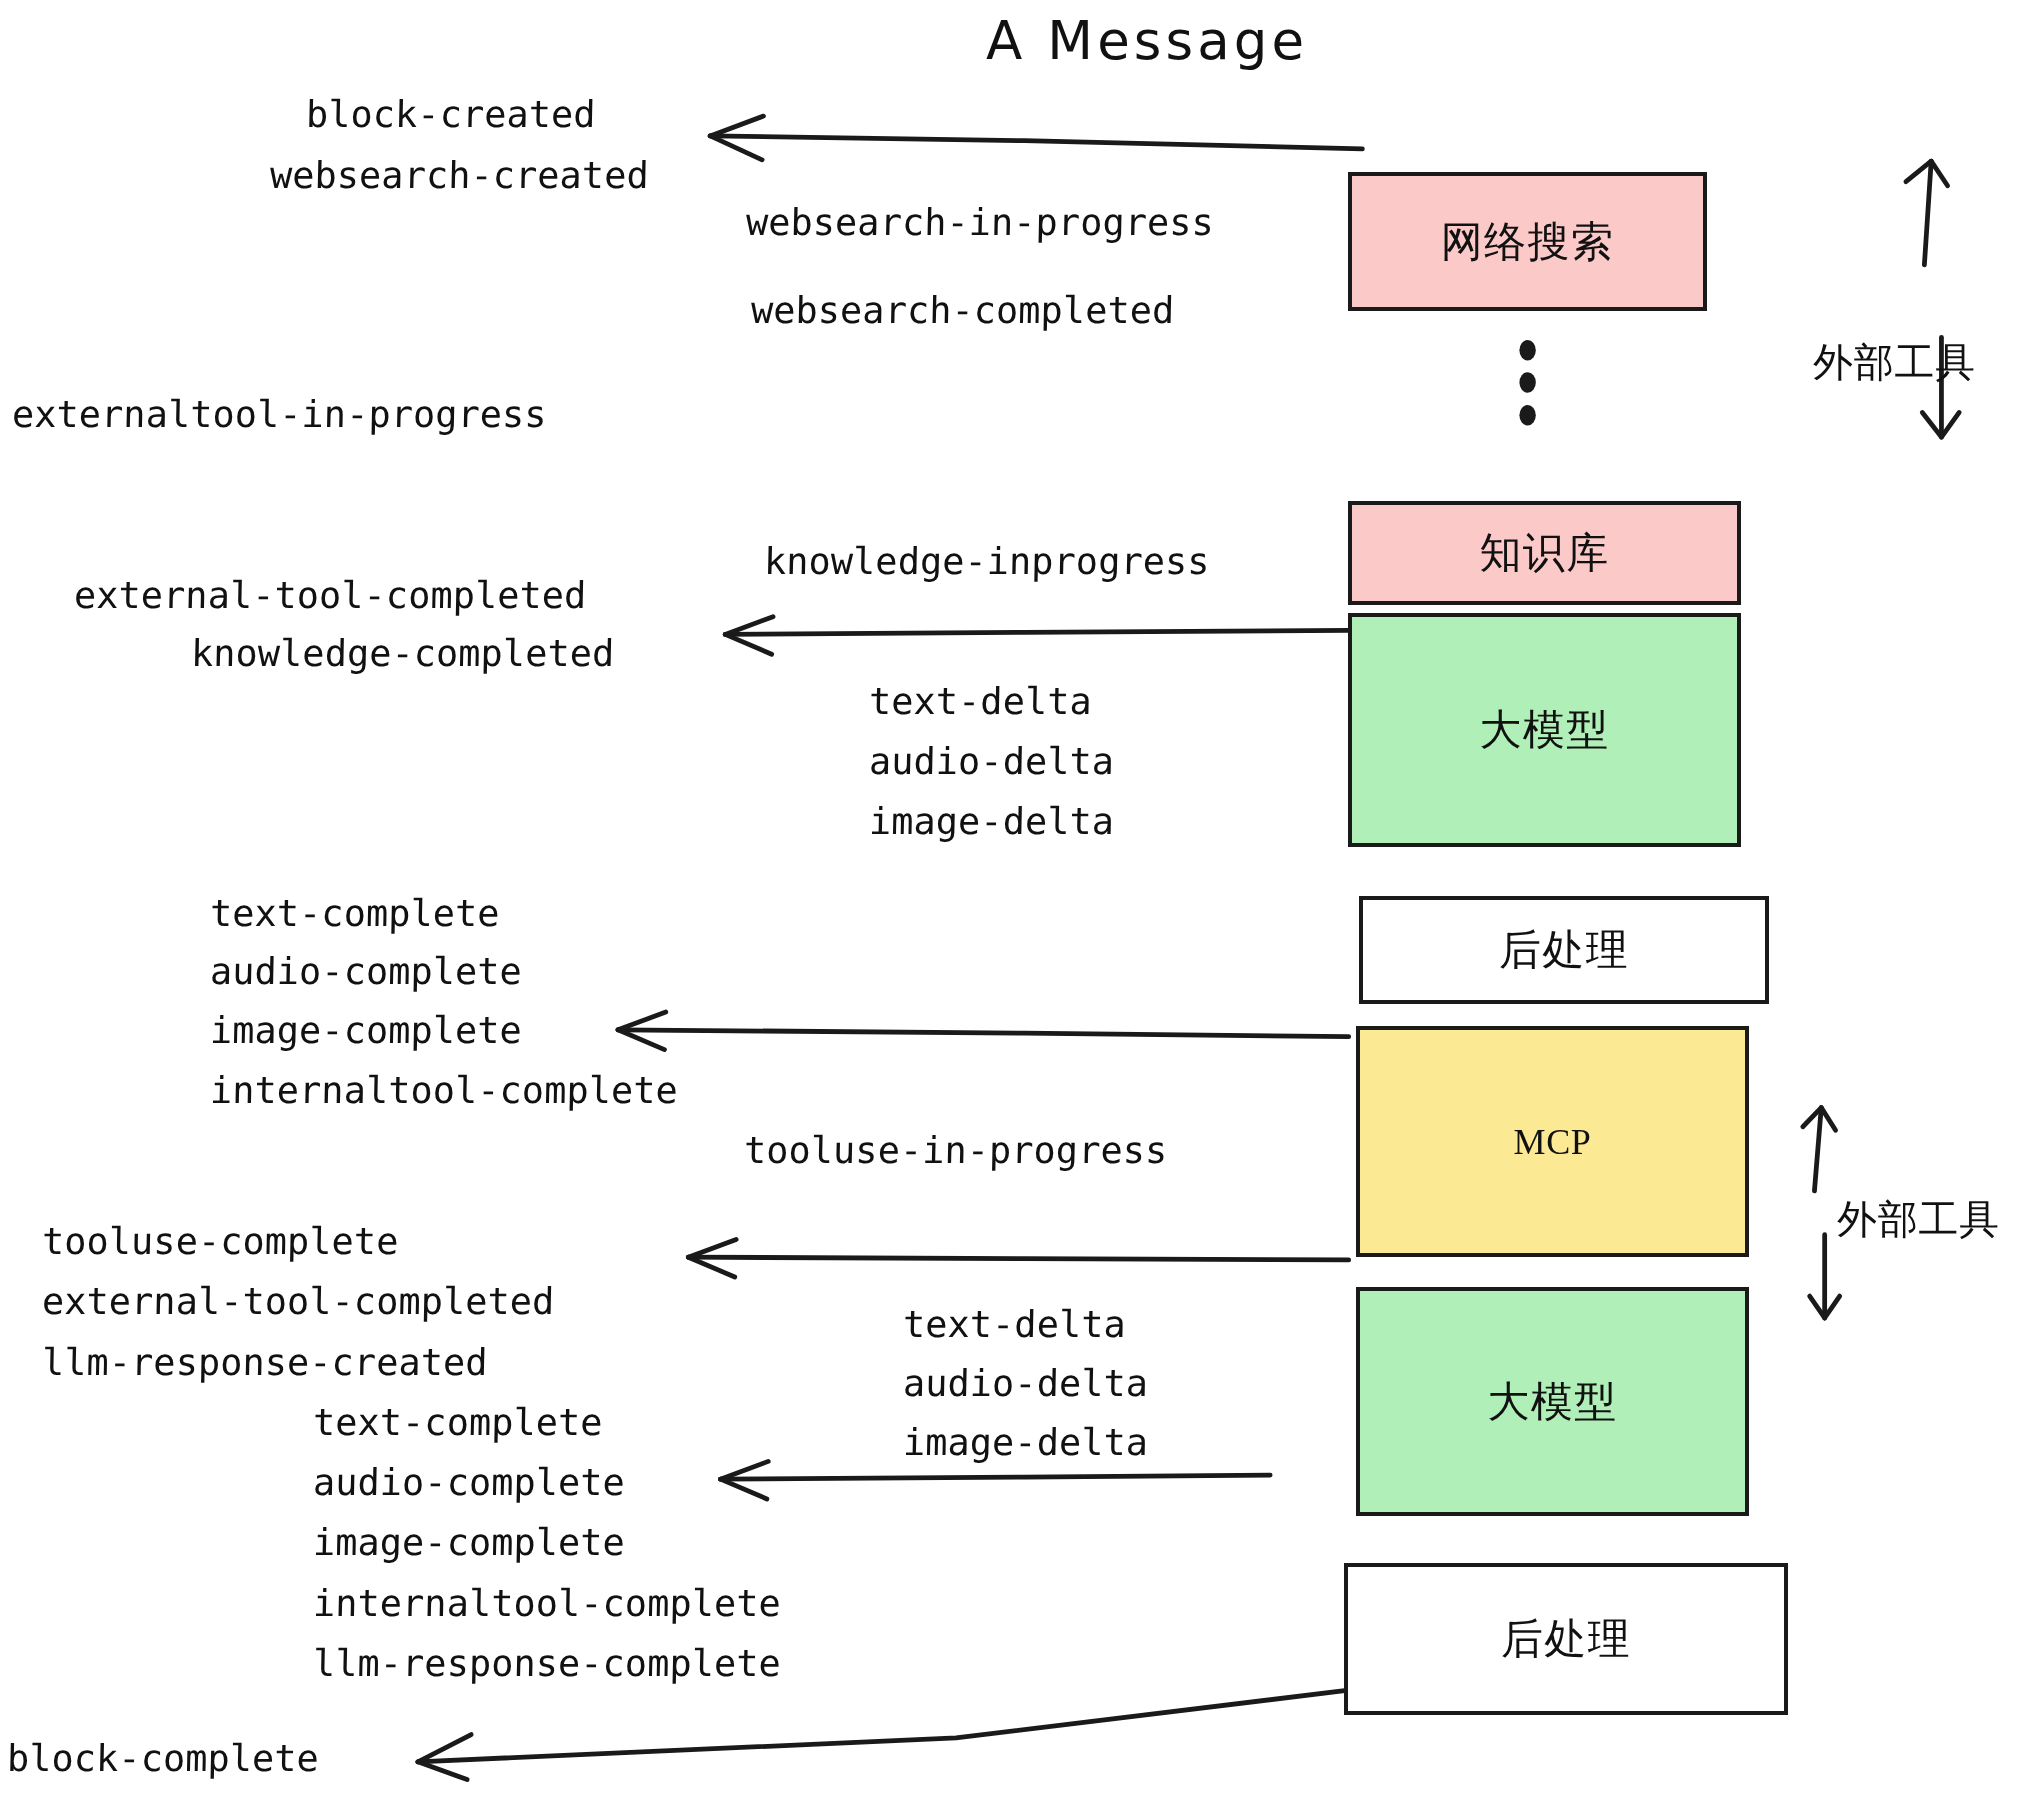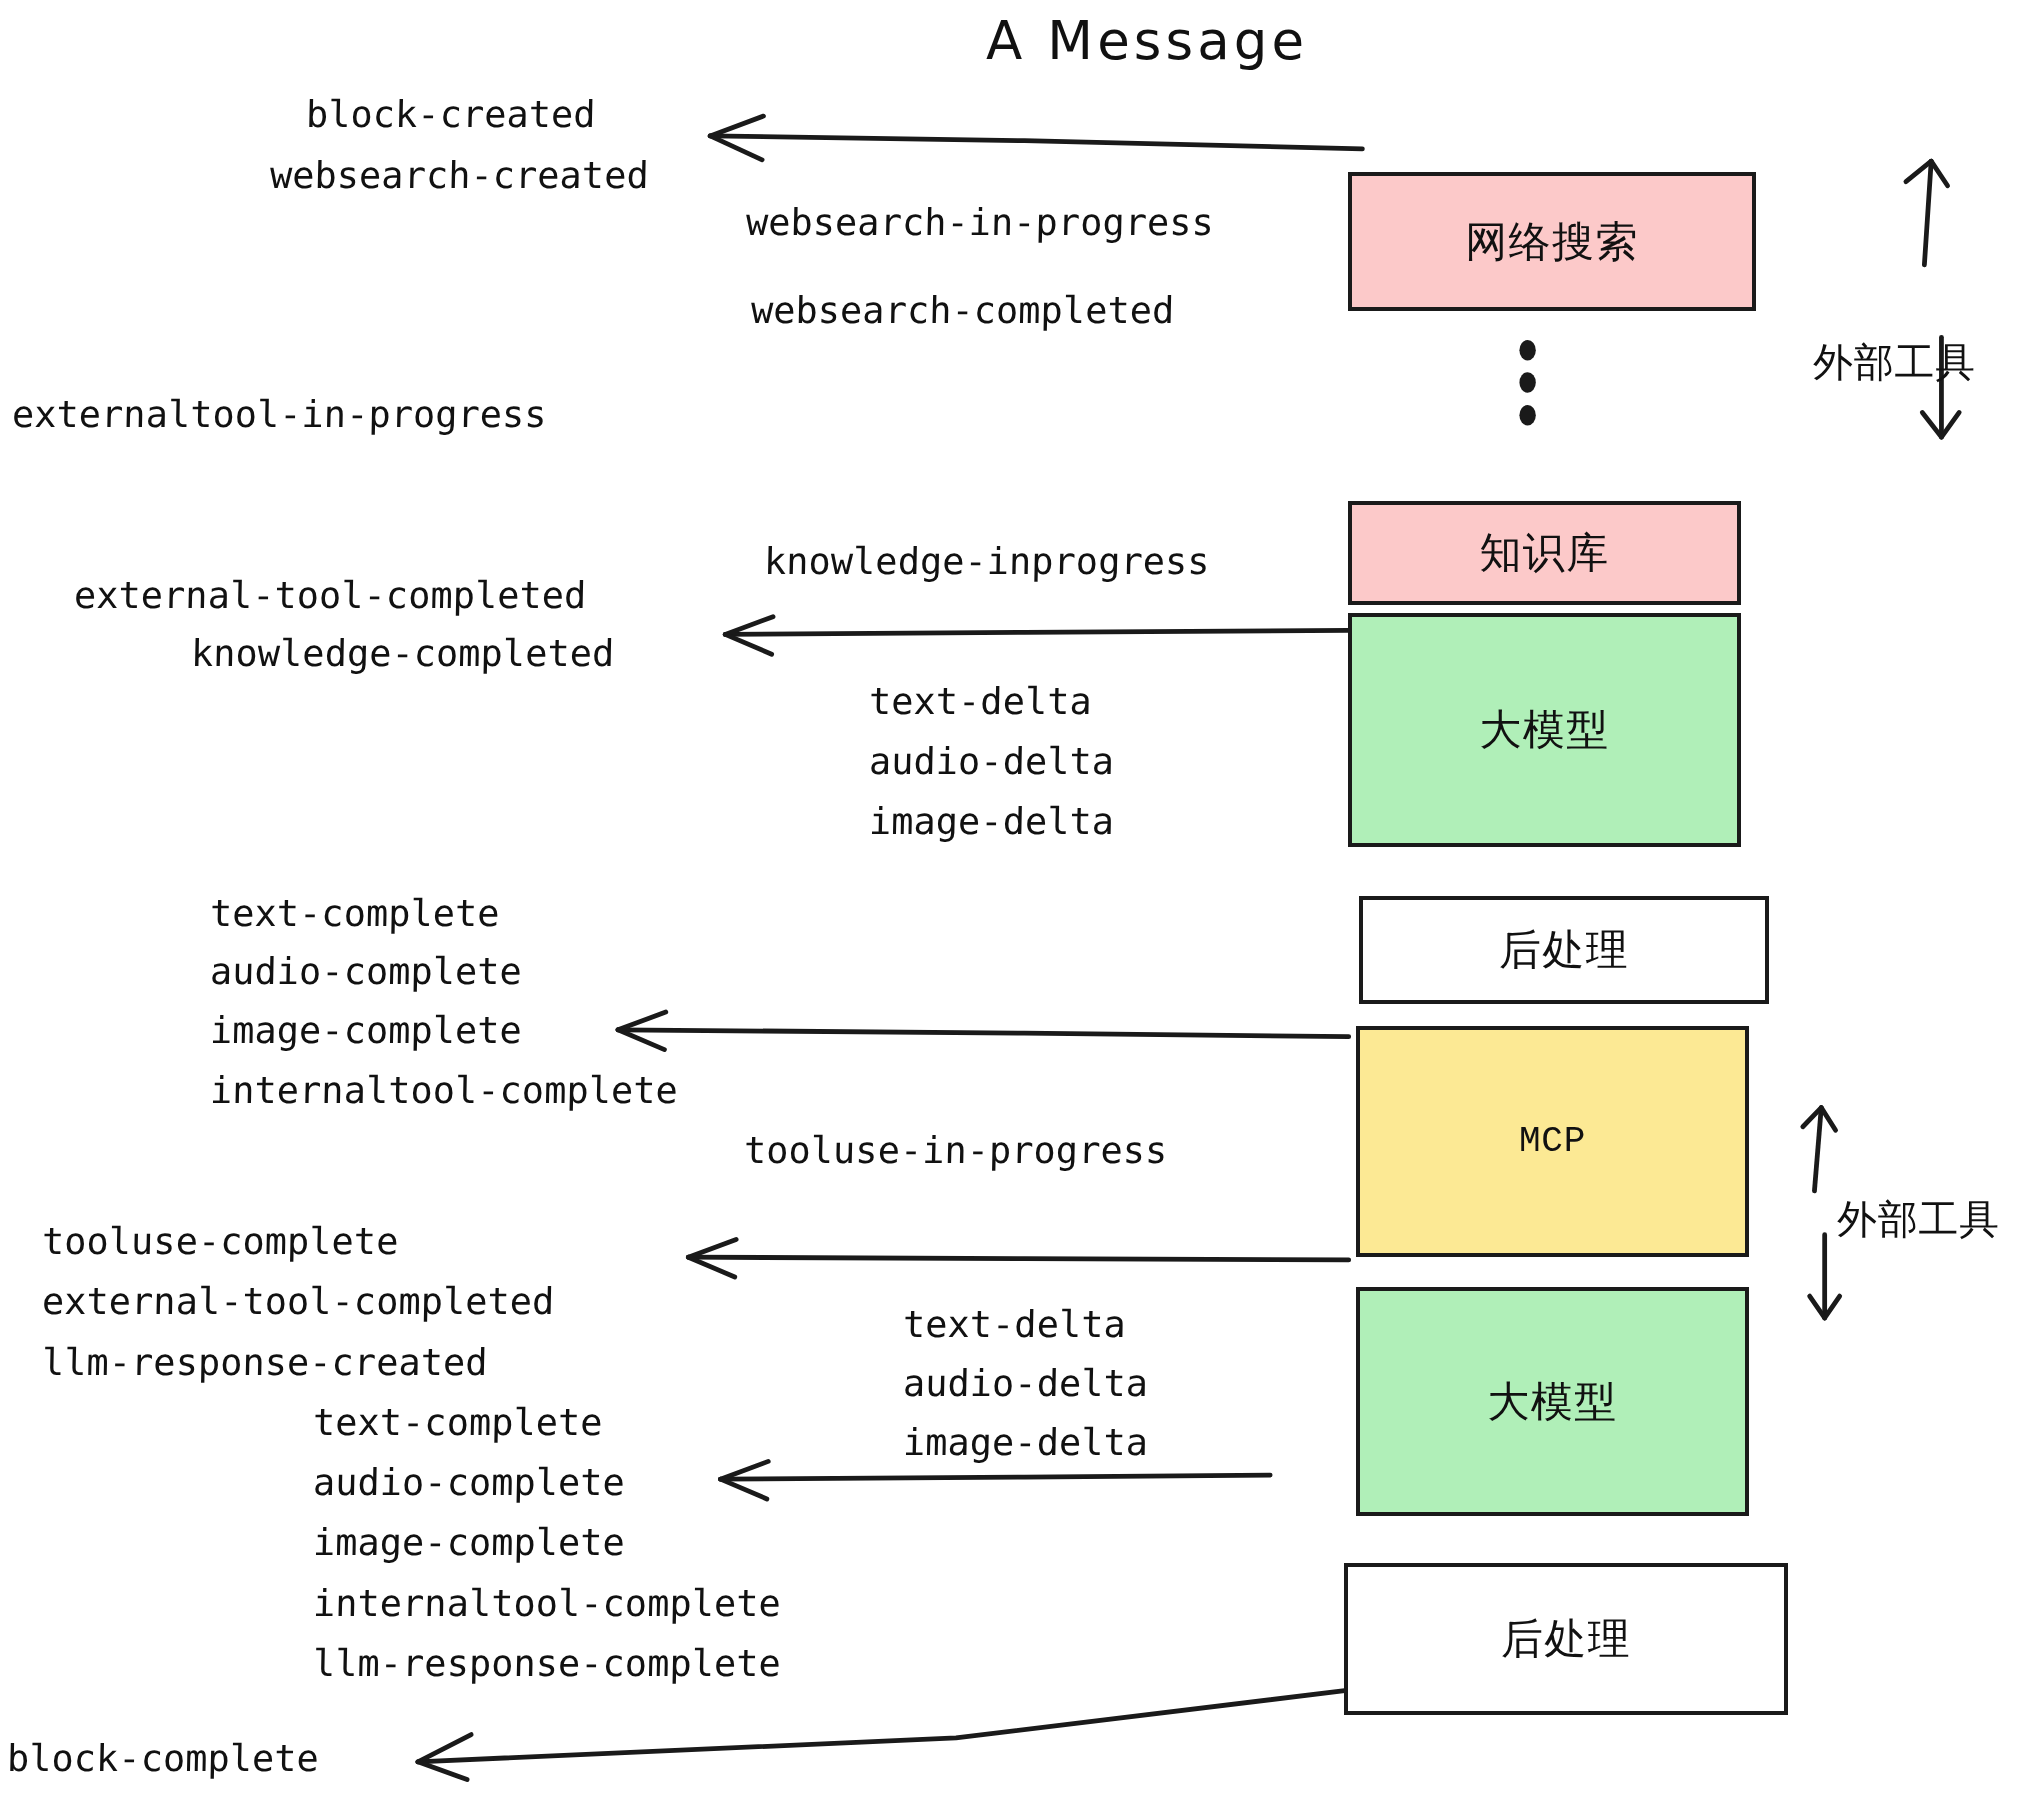--- a/index.html
+++ b/index.html
@@ -33,21 +33,21 @@
   .boxlabel{
     position:absolute;
     font-family:"DejaVu Sans","Liberation Sans",sans-serif;
     color:#111111;
     white-space:pre;
     text-align:center;
     display:flex;align-items:center;justify-content:center;
     pointer-events:none;
   }
   .cjk{font-size:42px;letter-spacing:1.4px;}
-  .mcp{font-size:36px;font-family:Liberation Mono, monospace;letter-spacing:0.7px;}
+  .mcp{font-size:36px;font-family:Liberation Serif, serif;letter-spacing:0.7px;}
   .sidelabel{
     position:absolute;
     font-family:"DejaVu Sans","Liberation Sans",sans-serif;
     font-size:40px;
     color:#111111;
     white-space:pre;
     letter-spacing:0.7px;
   }
   .nodebox{
     position:absolute;
@@ -121,21 +121,21 @@
       <path d="M2667,1622 L2640,1650"></path>
       <path d="M2667,1622 L2688,1655"></path>
       <path d="M2672,1808 L2672,1930"></path>
       <path d="M2672,1930 L2650,1898"></path>
       <path d="M2672,1930 L2694,1898"></path>
     </g>
   </svg>
 
   <div class="title" style="left:986px;top:10.2px;">A Message</div>
 
-  <div class="nodebox" style="left:1348px;top:172px;width:408px;height:139px;background:#FCC9C9;">
+  <div class="nodebox" style="left:1348px;top:172px;width:359px;height:139px;background:#FCC9C9;">
     <div class="boxlabel cjk" style="left:0;top:0;width:100%;height:100%;position:absolute;">网络搜索</div>
   </div>
 
   <div class="nodebox" style="left:1348px;top:501px;width:393px;height:104px;background:#FCC9C9;">
     <div class="boxlabel cjk" style="left:0;top:0;width:100%;height:100%;position:absolute;">知识库</div>
   </div>
 
   <div class="nodebox" style="left:1348px;top:613px;width:393px;height:234px;background:#B0EFB8;">
     <div class="boxlabel cjk" style="left:0;top:0;width:100%;height:100%;position:absolute;">大模型</div>
   </div>

